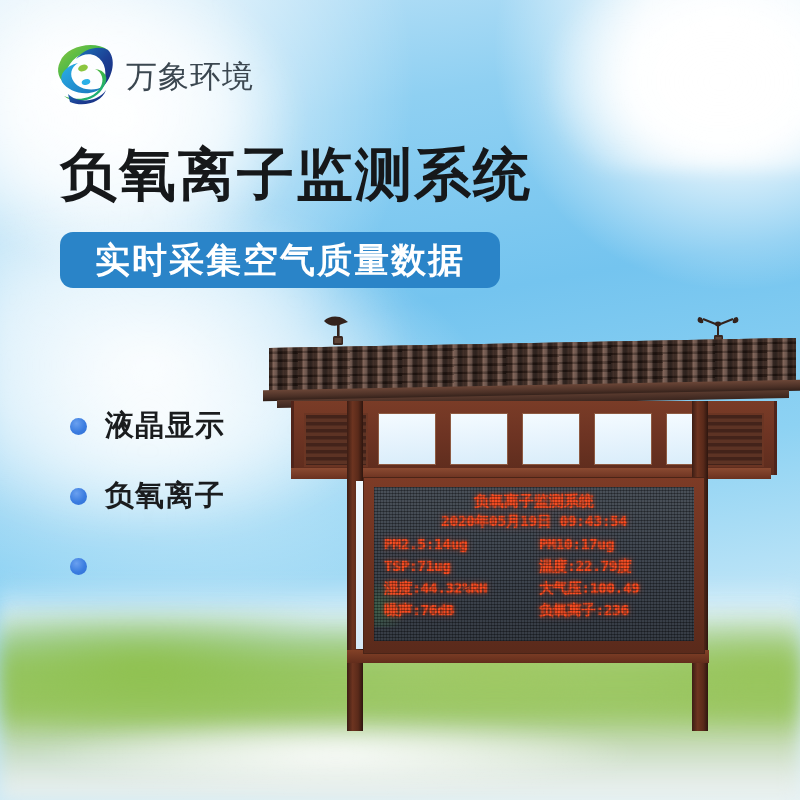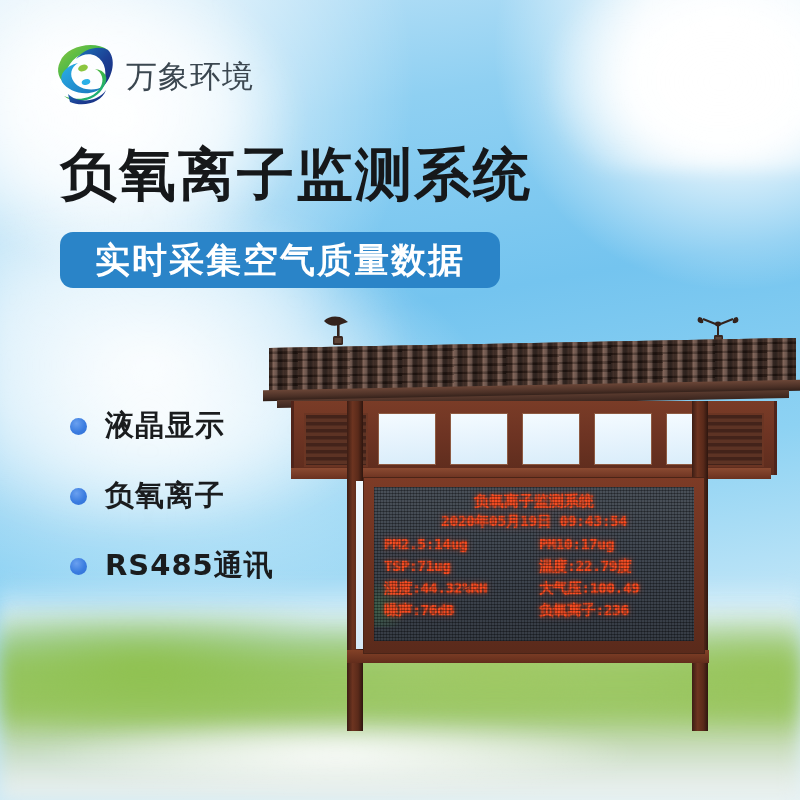--- a/index.html
+++ b/index.html
@@ -283,21 +283,20 @@
     <div class="feat">
       <span class="feat-dot"></span>
       <span class="feat-label">液晶显示</span>
     </div>
     <div class="feat">
       <span class="feat-dot"></span>
       <span class="feat-label">负氧离子</span>
     </div>
     <div class="feat">
       <span class="feat-dot"></span>
-      <span class="feat-label">RS485通讯</span>
     </div>
   </div>
 
   <div class="station">
 
     <div class="vane">
       <svg width="40" height="40" viewBox="0 0 40 40">
         <path d="M6 10 C10 5, 20 4, 26 8 L30 11 L24 13 C18 16, 10 15, 6 10 Z" fill="#33221c"></path>
         <rect x="19" y="12" width="2.6" height="14" fill="#33221c"></rect>
         <rect x="15" y="25" width="10" height="9" rx="1.5" fill="#3a2720"></rect>

